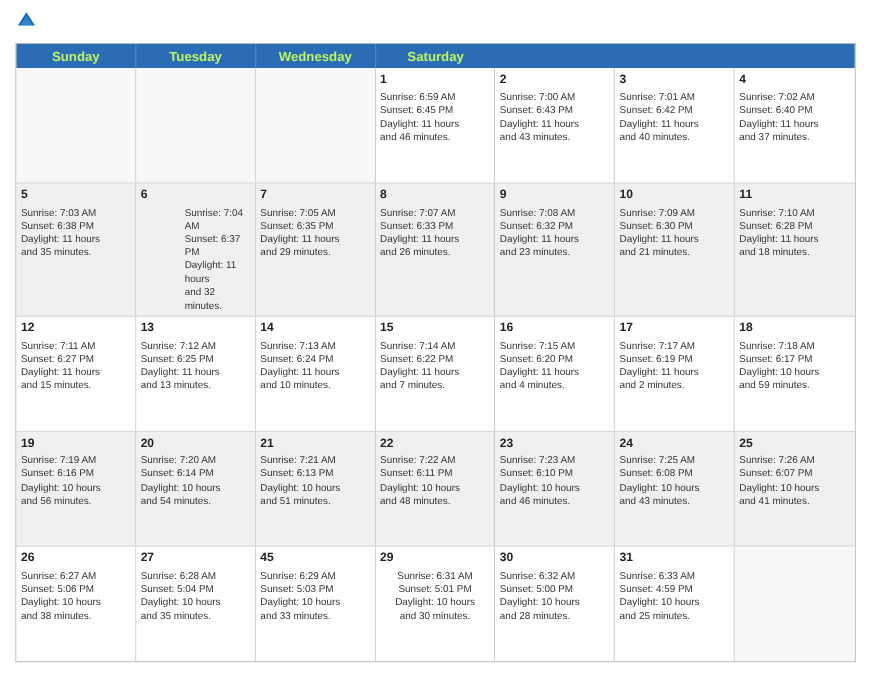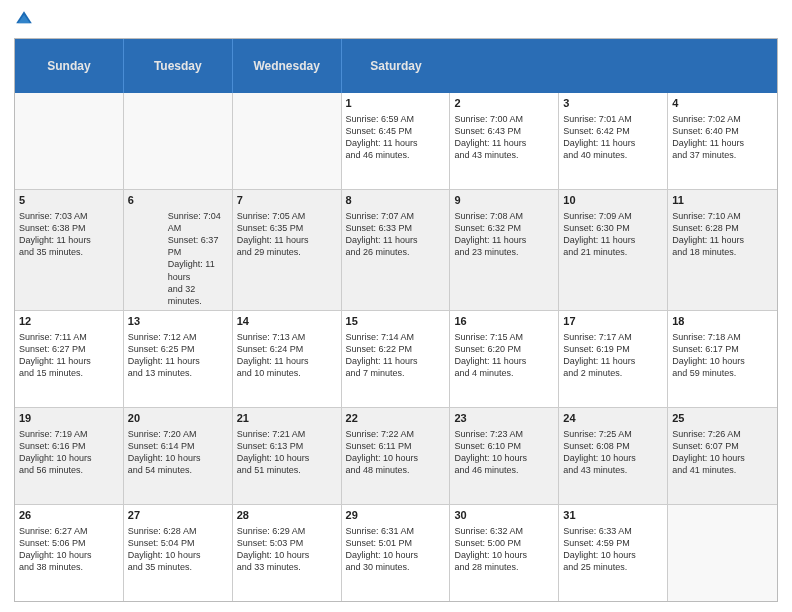--- a/index.html
+++ b/index.html
@@ -58,25 +58,25 @@
       display: flex;
       flex-direction: column;
       border: 1px solid #bbb;
     }
     .cal-header {
       display: grid;
       grid-template-columns: repeat(7, 1fr);
       background: #2a6db5;
     }
     .cal-header-cell {
-      color: #e5e5e5;
+      color: #bef264;
       font-size: 12px;
       font-weight: bold;
       text-align: center;
-      padding: 20px 2px;
+      padding: 4px 2px;
       border-right: 1px solid #4a8dd5;
     }
     .cal-header-cell:last-child { border-right: none; }
     .cal-body {
       flex: 1;
       display: flex;
       flex-direction: column;
     }
     .cal-row {
       display: grid;
@@ -337,29 +337,29 @@
 and 38 minutes.</div>
           </div>
           <div class="cal-cell">
             <div class="day-num">27</div>
             <div class="cell-text" style="white-space: pre-line;">Sunrise: 6:28 AM
 Sunset: 5:04 PM
 Daylight: 10 hours
 and 35 minutes.</div>
           </div>
           <div class="cal-cell">
-            <div class="day-num">28</div>
+            <div class="day-num">45</div>
             <div class="cell-text" style="white-space: pre-line;">Sunrise: 6:29 AM
 Sunset: 5:03 PM
 Daylight: 10 hours
 and 33 minutes.</div>
           </div>
           <div class="cal-cell">
             <div class="day-num">29</div>
-            <div class="cell-text" style="white-space: pre-line;">Sunrise: 6:31 AM
+            <div class="cell-text" style="white-space: pre-line; text-align: center;">Sunrise: 6:31 AM
 Sunset: 5:01 PM
 Daylight: 10 hours
 and 30 minutes.</div>
           </div>
           <div class="cal-cell">
             <div class="day-num">30</div>
             <div class="cell-text" style="white-space: pre-line;">Sunrise: 6:32 AM
 Sunset: 5:00 PM
 Daylight: 10 hours
 and 28 minutes.</div>

